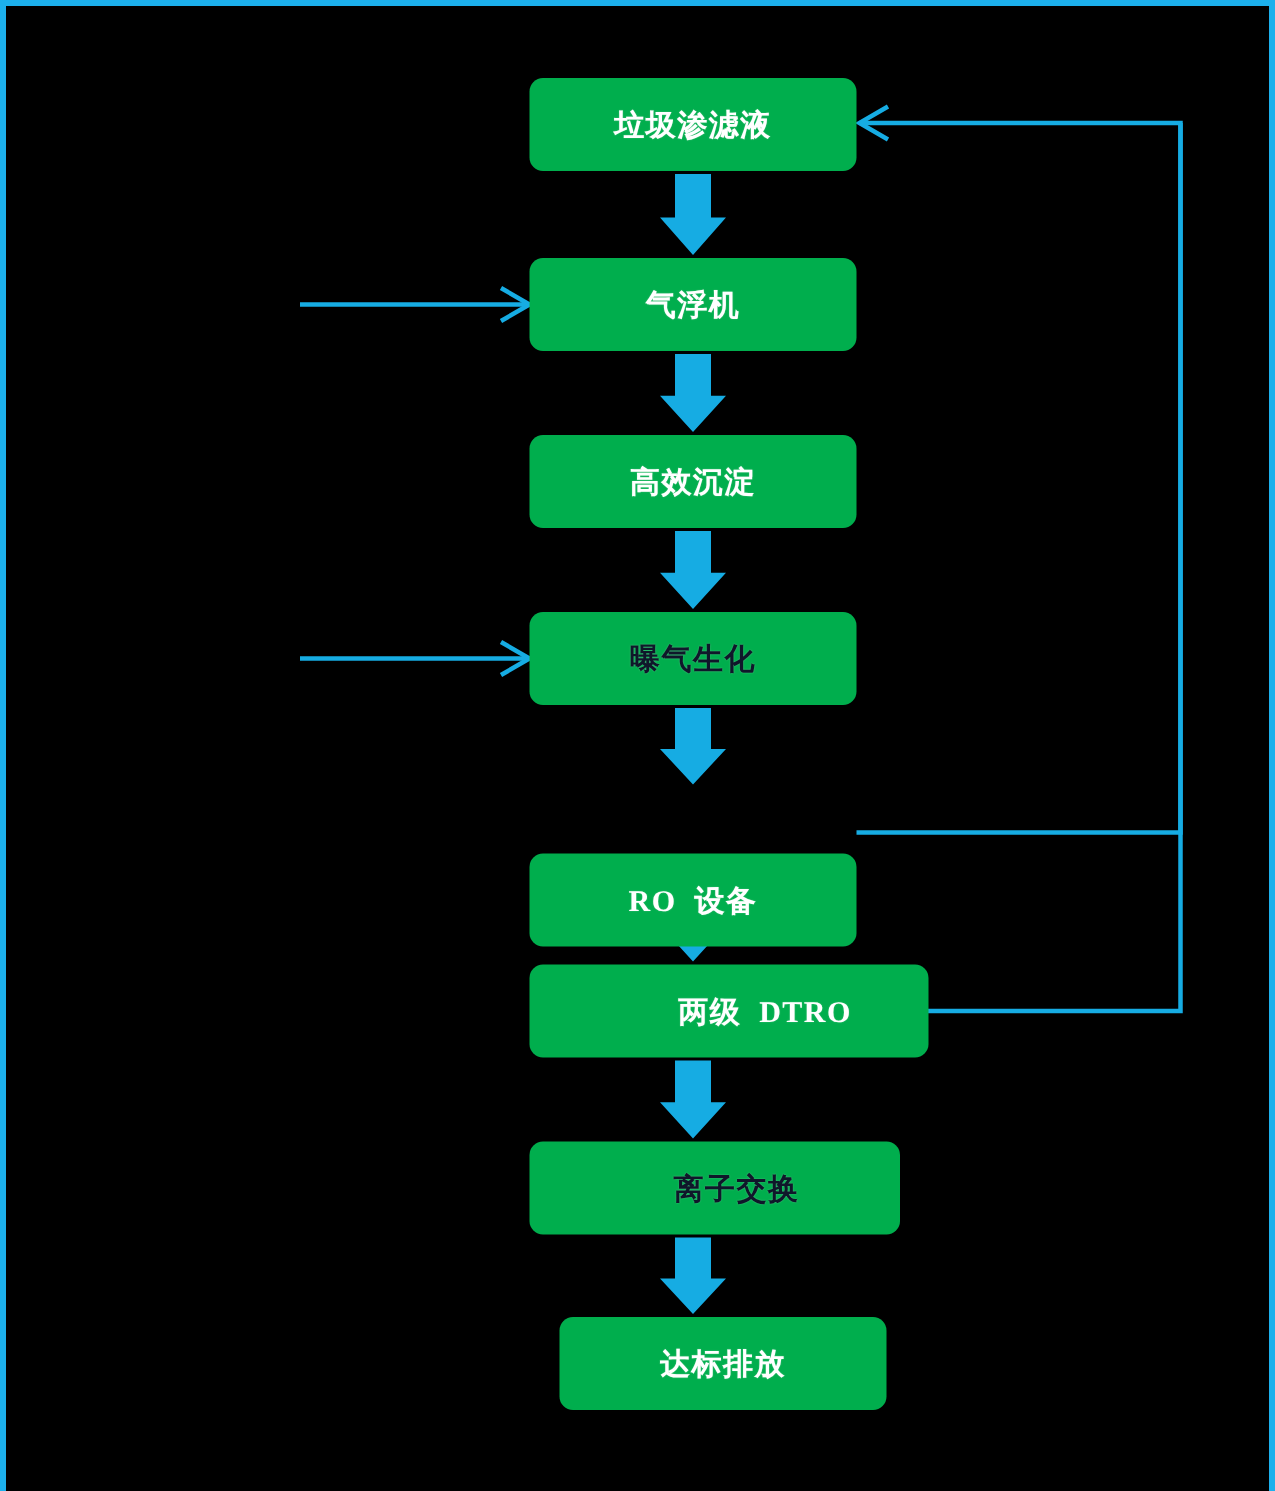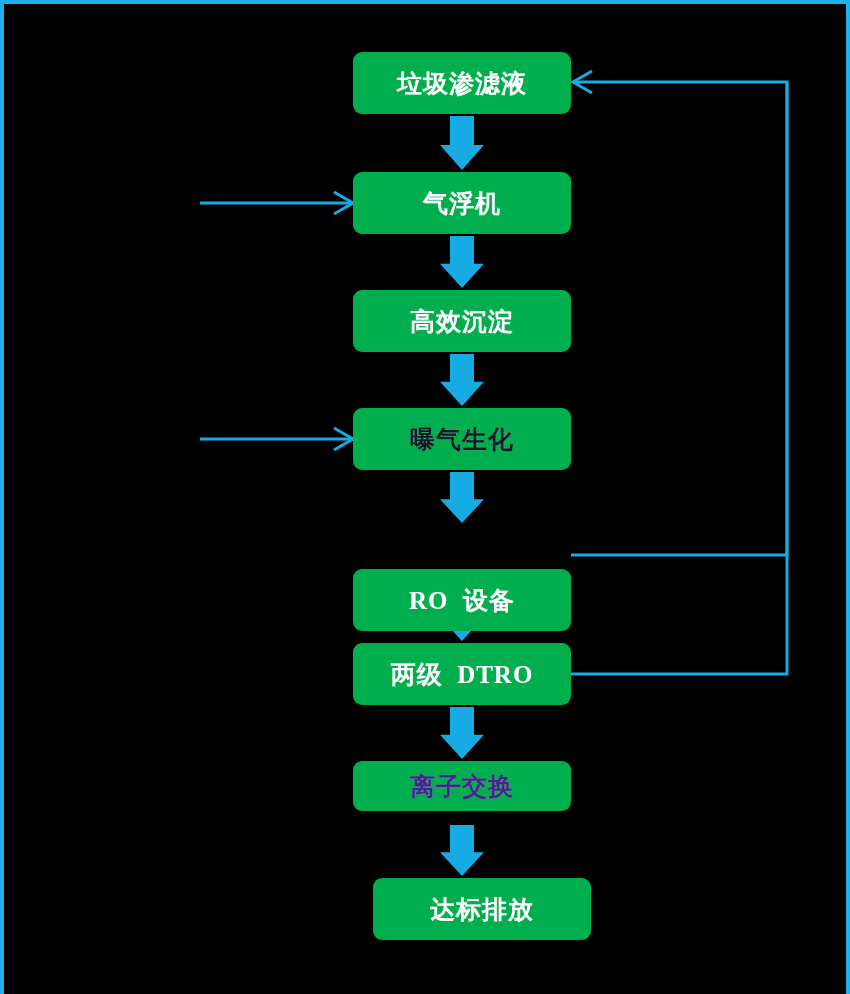--- a/index.html
+++ b/index.html
@@ -31,21 +31,21 @@
     width: 218px;
     height: 62px;
     background: #00AE4D;
     border-radius: 9px;
     display: flex;
     align-items: center;
     justify-content: center;
     color: #ffffff;
     font-family: "Liberation Serif", "DejaVu Serif", serif;
     font-weight: bold;
-    font-size: 25px;
+    font-size: 20px;
     letter-spacing: 1px;
     white-space: pre;
     text-shadow: 0 0 1px rgba(255,255,255,0.35);
   }
   .varrow {
     position: absolute;
     width: 44px;
     height: 56px;
   }
   svg { display: block; overflow: visible; }
@@ -113,18 +113,18 @@
       <svg viewBox="0 0 44 56" preserveAspectRatio="none" width="44" height="51">
         <polygon points="10,0 34,0 34,30 44,30 22,56 0,30 10,30" fill="#16ACE3"></polygon>
       </svg>
     </div>
 
     <div class="node" id="node0" style="left: 349px; top: 48px; width: 218px; height: 62px; background: rgb(0, 174, 77); color: rgb(255, 255, 255);">垃圾渗滤液</div>
     <div class="node" id="node1" style="left: 349px; top: 168px; width: 218px; height: 62px; background: rgb(0, 174, 77); color: rgb(255, 255, 255); font-family: Liberation Mono, monospace;">气浮机</div>
     <div class="node" id="node2" style="left: 349px; top: 286px; width: 218px; height: 62px; background: rgb(0, 174, 77); color: rgb(255, 255, 255);">高效沉淀</div>
     <div class="node" id="node3" style="left: 349px; top: 404px; width: 218px; height: 62px; background: rgb(0, 174, 77); color: #0f172a;">曝气生化</div>
     <div class="node" id="node4" style="left: 349px; top: 521px; width: 218px; height: 62px; background: rgb(0, 174, 77); color: rgb(255, 255, 255); margin-top: 44px;">RO  设备</div>
-    <div class="node" id="node5" style="left: 349px; top: 639px; width: 218px; height: 62px; background: rgb(0, 174, 77); color: rgb(255, 255, 255);">两级  DTRO</div>
-    <div class="node" id="node6" style="left: 349px; top: 757px; width: 218px; height: 50px; background: rgb(0, 174, 77); color: #4c1d95;">离子交换</div>
+    <div class="node" id="node5" style="left: 349px; top: 639px; width: 218px; height: 62px; background: rgb(0, 174, 77); color: rgb(255, 255, 255); padding-left: 48px;">两级  DTRO</div>
+    <div class="node" id="node6" style="left: 349px; top: 757px; width: 218px; height: 62px; background: rgb(0, 174, 77); color: #0f172a; padding-left: 29px;">离子交换</div>
     <div class="node" id="node7" style="left: 349px; top: 874px; width: 218px; height: 62px; background: rgb(0, 174, 77); color: rgb(255, 255, 255); margin-left: 20px;">达标排放</div>
 
   </div>
 </div>
 
 </body></html>

